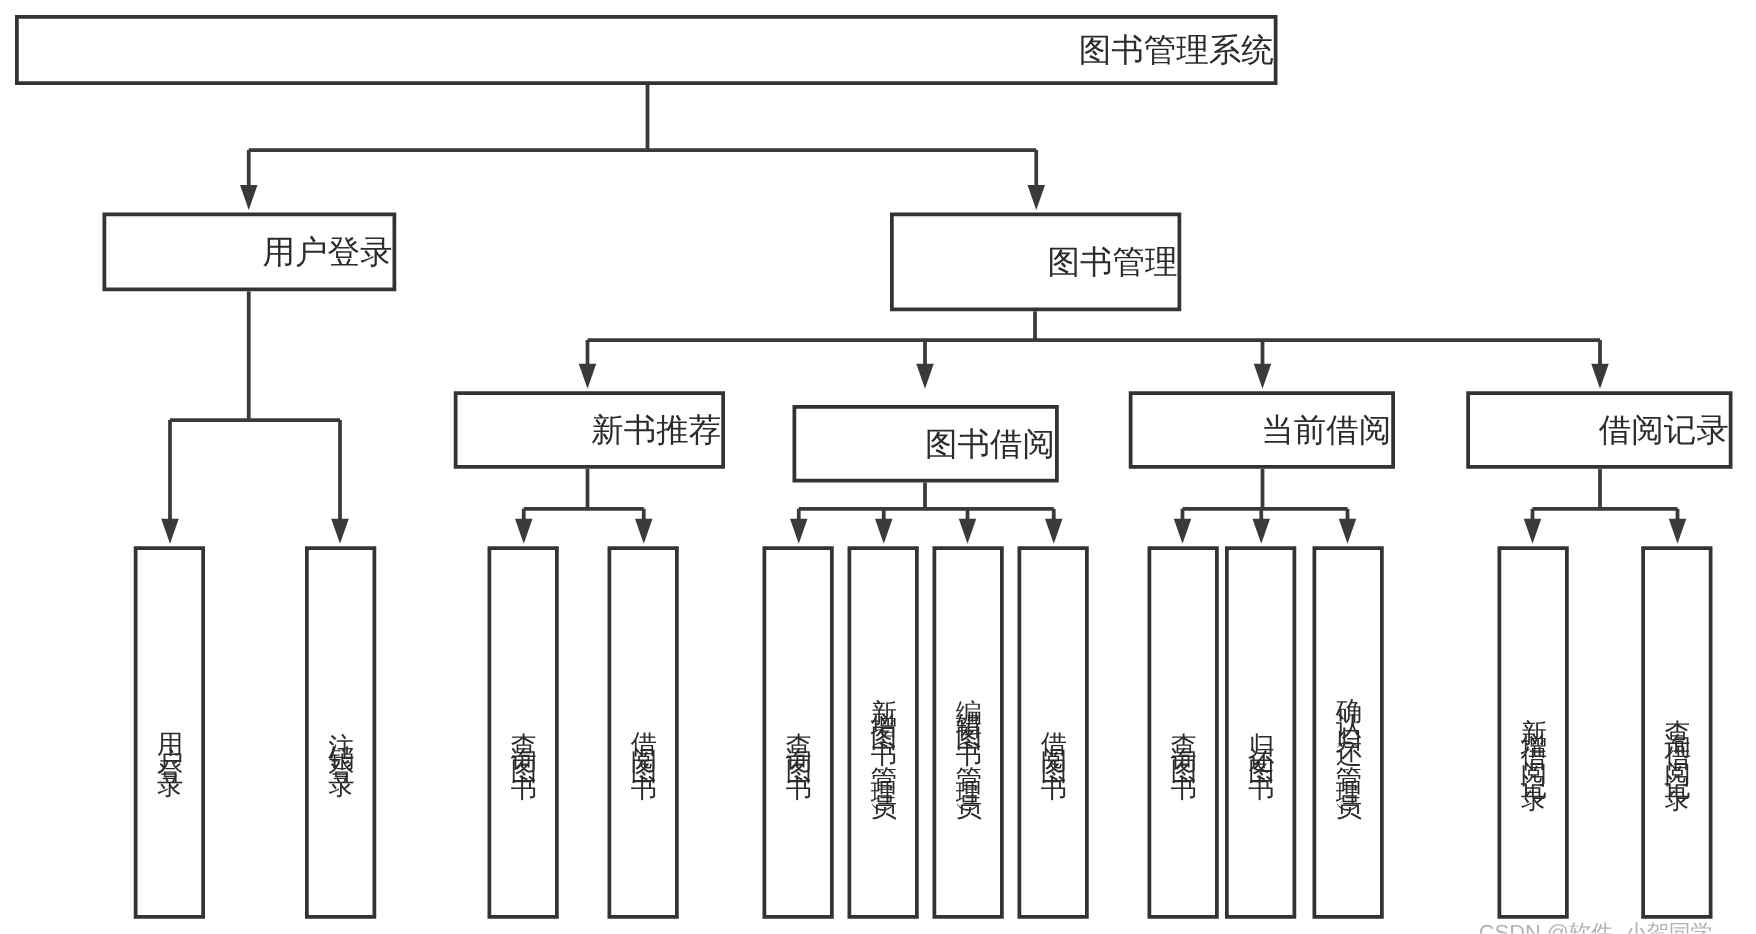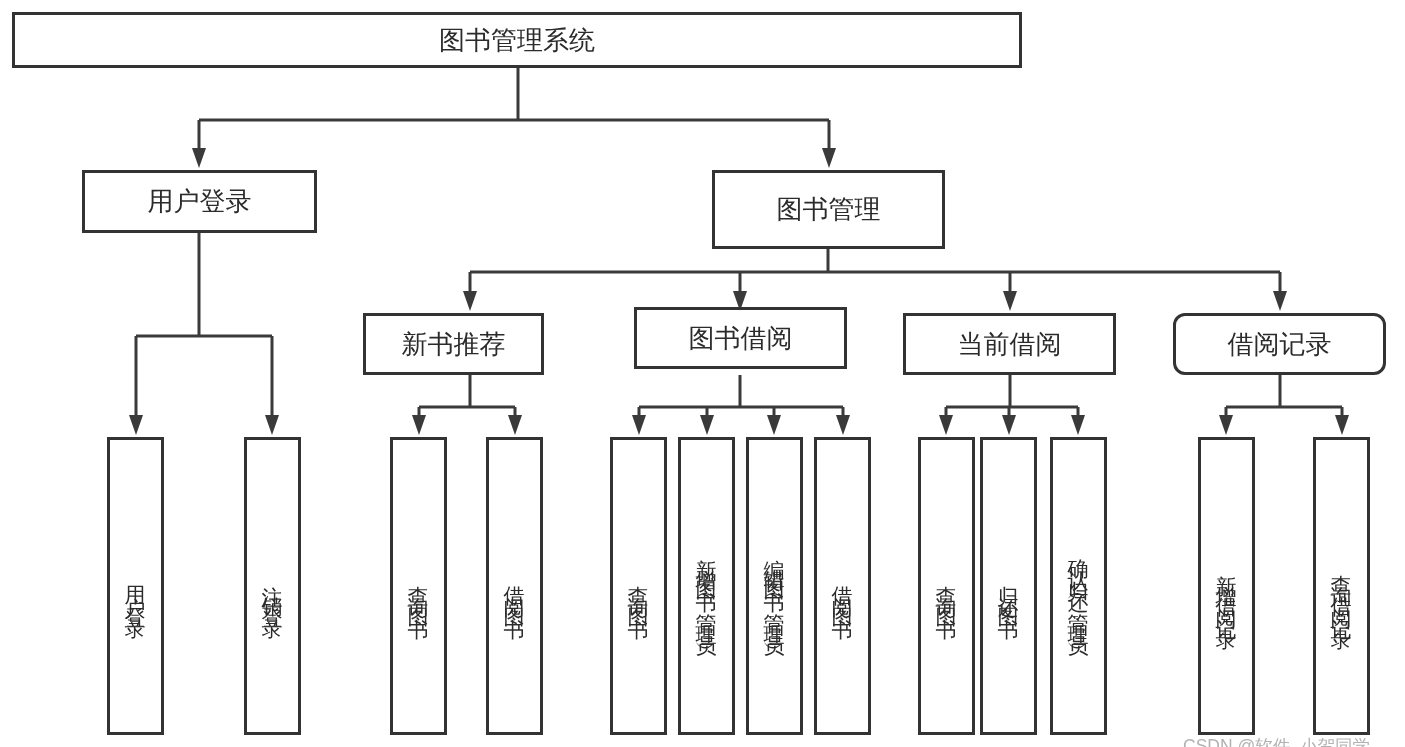--- a/index.html
+++ b/index.html
@@ -22,21 +22,21 @@
     width: 1405px;
     height: 747px;
   }
   .hbox {
     position: absolute;
     box-sizing: border-box;
     border: 3px solid #333333;
     background: #ffffff;
     display: flex;
     align-items: center;
-    justify-content: center;
+    justify-content: flex-end;
     font-size: 26px;
     color: #2b2b2b;
     white-space: nowrap;
   }
   .vbox {
     position: absolute;
     box-sizing: border-box;
     border: 3px solid #333333;
     background: #ffffff;
     display: flex;
@@ -130,30 +130,30 @@
     <span>图书管理系统</span>
   </div>
 
   <div class="hbox" style="left:82px; top:170px; width:235px; height:63px;">
     <span>用户登录</span>
   </div>
   <div class="hbox" style="left:712px; top:170px; width:233px; height:79px;">
     <span>图书管理</span>
   </div>
 
-  <div class="hbox" style="left:363px; top:313px; width:181px; height:62px;">
+  <div class="hbox" style="left:363px; top:313px; width:217px; height:62px;">
     <span>新书推荐</span>
   </div>
-  <div class="hbox" style="left:634px; top:307px; width:213px; height:62px;">
+  <div class="hbox" style="left:634px; top:324px; width:213px; height:62px;">
     <span>图书借阅</span>
   </div>
   <div class="hbox" style="left:903px; top:313px; width:213px; height:62px;">
     <span>当前借阅</span>
   </div>
-  <div class="hbox" style="left:1173px; top:313px; width:213px; height:62px;border-radius:12px;">
+  <div class="hbox" style="left:1173px; top:313px; width:213px; height:62px;">
     <span>借阅记录</span>
   </div>
 
   <div class="vbox" style="left:107px; top:437px; width:57px; height:298px;">
     <span>用户登录</span>
   </div>
   <div class="vbox" style="left:244px; top:437px; width:57px; height:298px;">
     <span>注销登录</span>
   </div>
 

